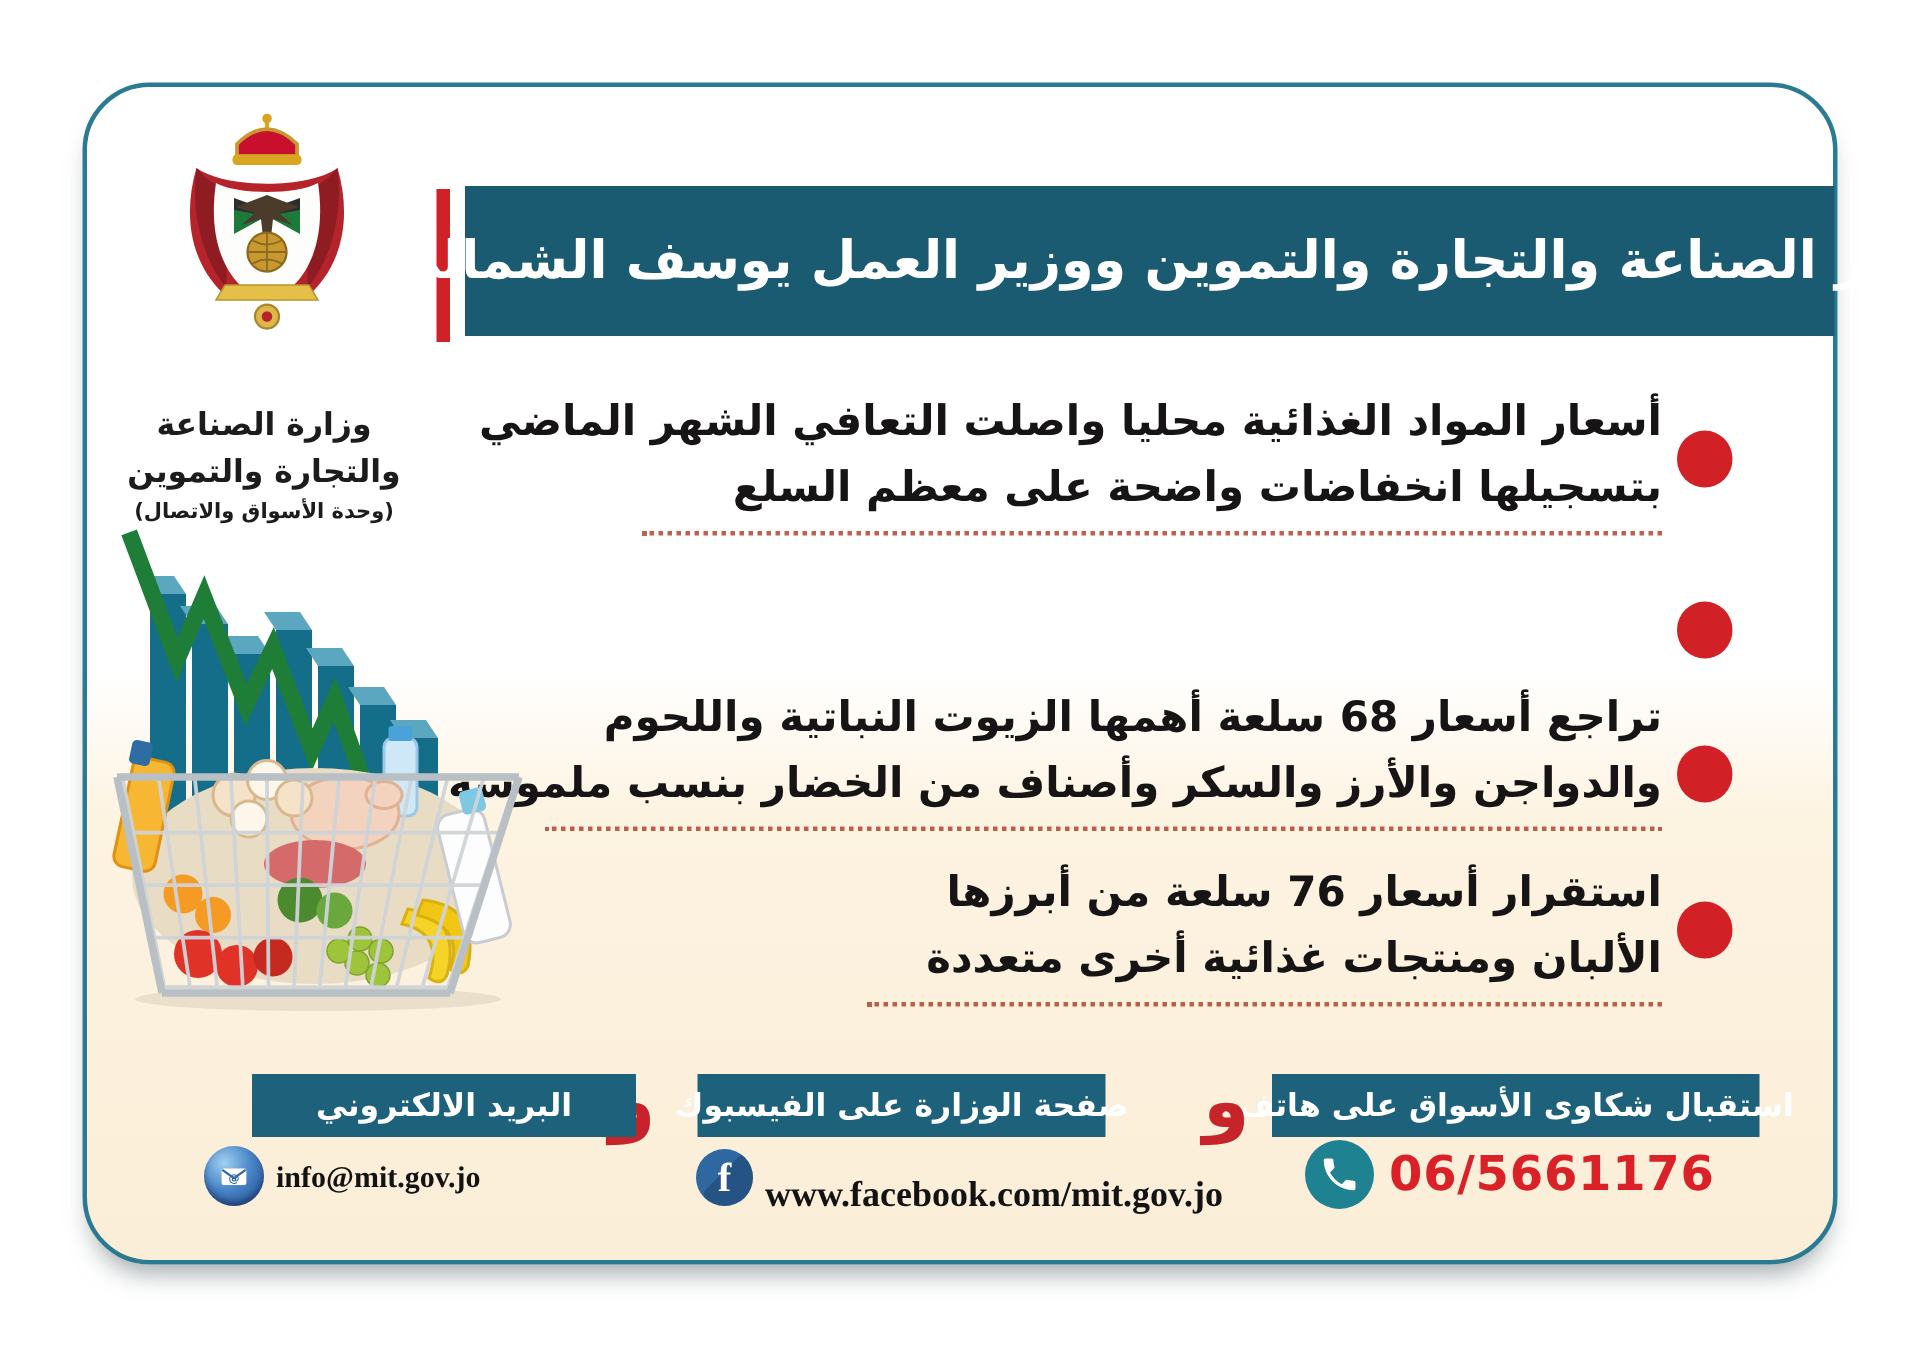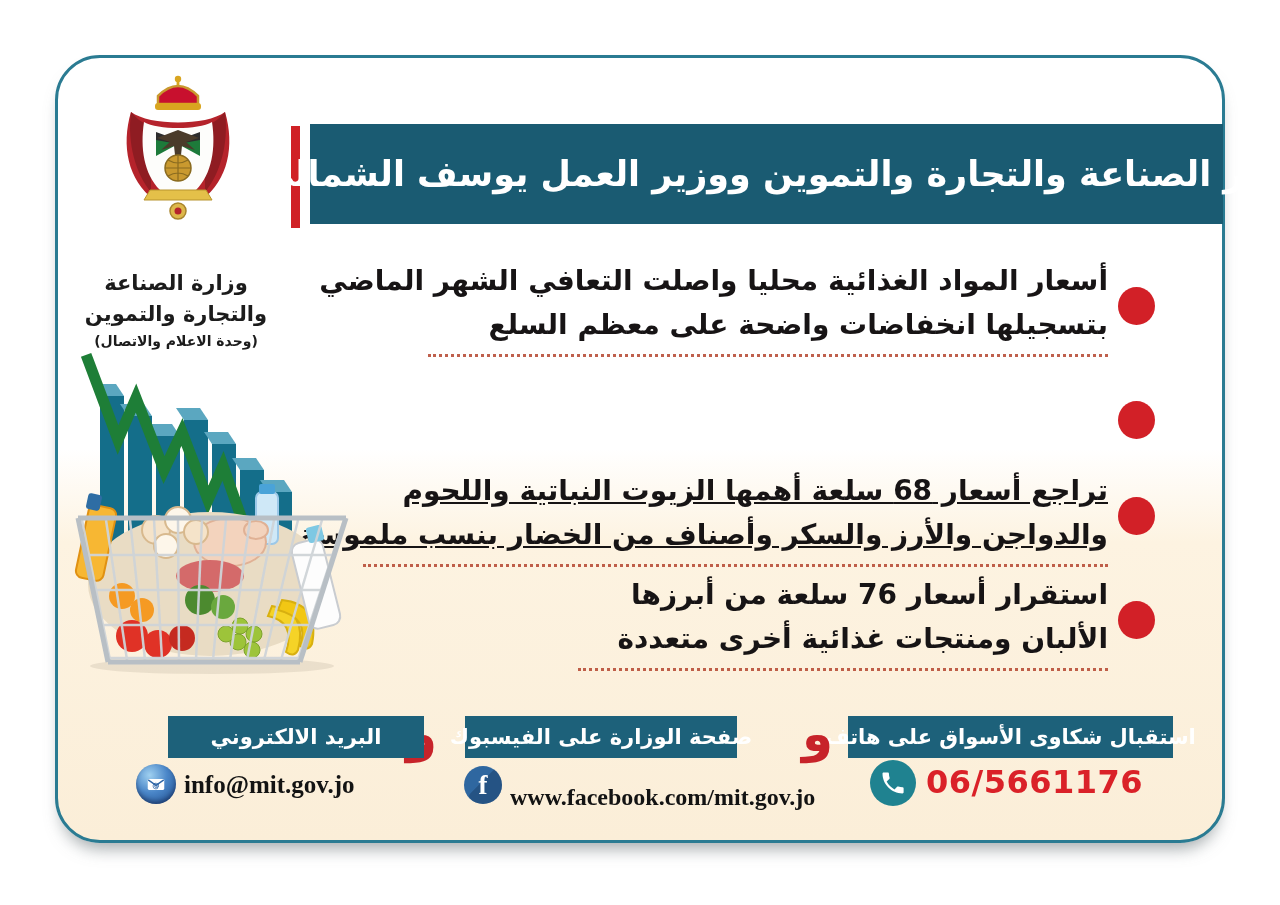--- a/index.html
+++ b/index.html
@@ -30,21 +30,21 @@
 
   
   .bullet-text { position:absolute; left:290px; width:760px; direction:rtl; 
                  color:#171415; font-weight:bold; }
   .bullet-line { font-size:28px; line-height:44px; white-space:nowrap; }
   .dotline { border-bottom:3px dotted #b5452f; height:0; margin-top:7px; opacity:0.85; }
   .bullet-dot { position:absolute; left:1060px; width:37px; height:38px;
                 background:#d22027; border-radius:50%; }
   .bt1 { top:201px; } .dot1 { top:229px; }
   .bt2 { top:315px; } .dot2 { top:343px; }
-  .bt3 { top:411px;text-decoration:underline; } .dot3 { top:439px; }
+  .bt3 { top:398px; } .dot3 { top:439px; }
   .bt4 { top:515px; } .dot4 { top:543px; }
 
   
   .illustration { position:absolute; left:2px; top:286px; width:302px; height:334px; }
 
   
   .contact-label { position:absolute; top:658px; height:42px; background:#1d617a;
                    color:#fff; display:flex; align-items:center; justify-content:center;
                    direction:rtl; font-size:21px; font-weight:bold; white-space:nowrap; }
   .lbl-phone { left:790px; width:325px;text-align:right; }
@@ -71,21 +71,21 @@
   .fb-value { position:absolute; left:452px; top:712px; color:#131313;
               font-family:"Liberation Serif", serif; font-weight:bold; font-size:24px;
               line-height:34px; white-space:nowrap;margin-top:10px; }
 
   .email-icon { position:absolute; left:78px; top:706px; width:40px; height:40px;
                 border-radius:50%;
                 background:radial-gradient(circle at 34% 28%, #9fd0f0 0%, #4a86c8 45%, #1d4a8a 100%);
                 display:flex; align-items:center; justify-content:center;
                 box-shadow:inset 0 -3px 4px rgba(0,0,30,0.35); }
   .email-value { position:absolute; left:126px; top:710px; color:#131313;
-                 font-family:"Liberation Serif", serif; font-weight:bold; font-size:25px;
+                 font-family:"Liberation Serif", serif; font-weight:bold; font-size:20px;
                  line-height:34px; white-space:nowrap; }
 </style>
 </head>
 <body>
 
 <div class="page">
   <div class="card">
 
     <div class="logo-wrap">
       <svg viewBox="0 0 160 150" width="160" height="150" aria-hidden="true">
@@ -113,21 +113,21 @@
 
         <path d="M52 118 L108 118 L114 128 L46 128 Z" fill="#e4c049" stroke="#b8942e" stroke-width="1"></path>
 
         <circle cx="80" cy="139" r="8" fill="#ddb74a" stroke="#a8842c" stroke-width="1.5"></circle>
         <circle cx="80" cy="139" r="3.5" fill="#b5232b"></circle>
       </svg>
     </div>
     <div class="ministry-name">
       <div class="l1">وزارة الصناعة</div>
       <div class="l2">والتجارة والتموين</div>
-      <div class="l3">(وحدة الاعلام والاتصال)</div>
+      <div class="l3">(وحدة الأسواق والاتصال)</div>
     </div>
 
     <div class="red-bar"></div>
     <div class="title-banner">
       <h1>وزير الصناعة والتجارة والتموين ووزير العمل يوسف الشمالي :</h1>
     </div>
 
     <span class="bullet-dot dot1"></span>
     <div class="bullet-text bt1">
       <div class="bullet-line">أسعار المواد الغذائية محليا واصلت التعافي الشهر الماضي</div>

